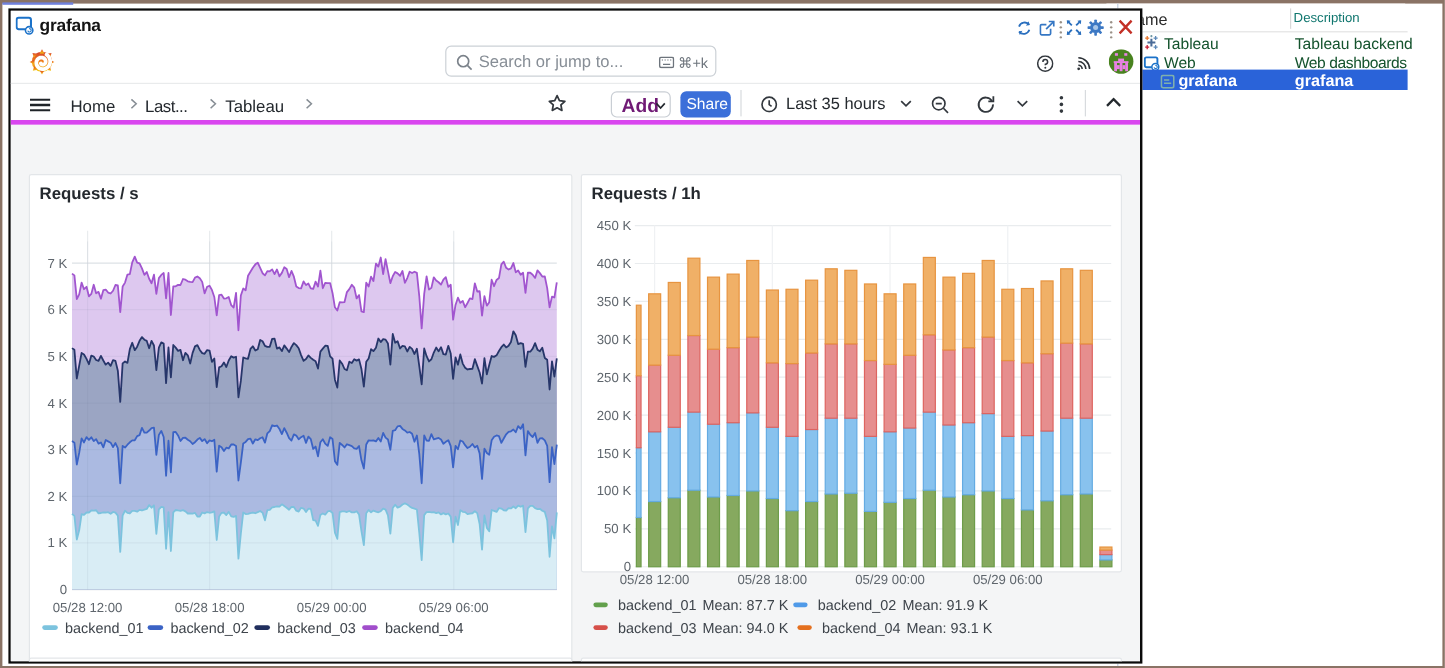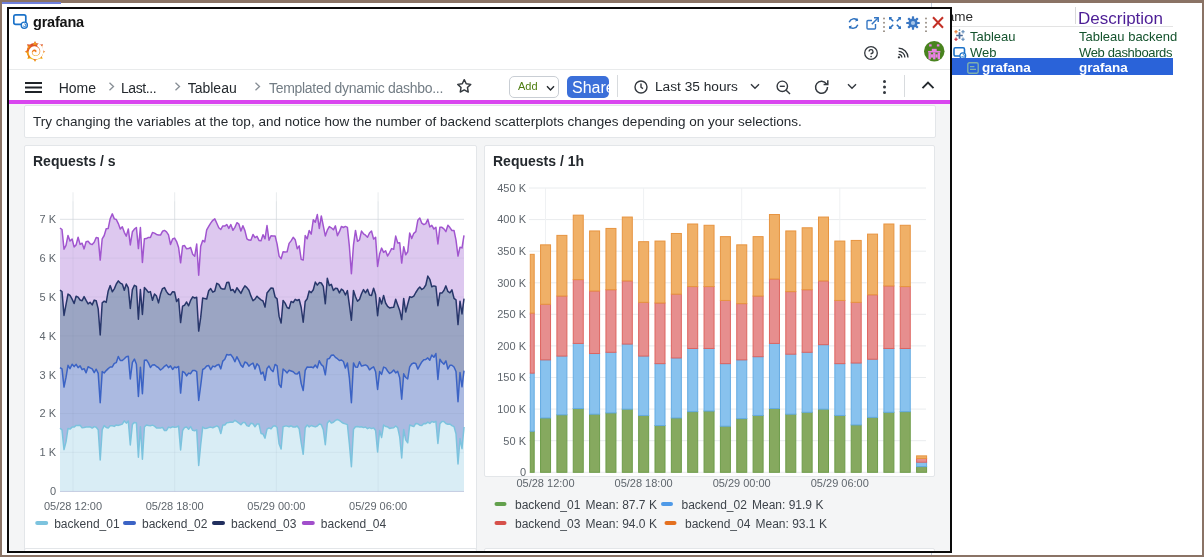--- a/index.html
+++ b/index.html
@@ -25,21 +25,21 @@
 .abs span{white-space:nowrap}
 </style>
 </head>
 <body>
 <div id="outer"></div>
 <div id="blueline"></div>
 <div id="sidebar">
 
 <div class="abs" style="left:8.5px;top:0;width:1px;height:552px;background:#c3cfe0"></div>
 <span class="abs" style="left:15px;top:6px;font-size:13.5px;color:#2c2c2c">Name</span>
-<span class="abs" style="left:156px;top:6px;font-size:17px;color:#4c1d95">Description</span>
+<span class="abs" style="left:156px;top:6px;font-size:11px;color:#0f766e">Description</span>
 <div class="abs" style="left:153px;top:4px;width:1px;height:17px;background:#d9d9d9"></div>
 <div class="abs" style="left:9px;top:22.5px;width:242px;height:1px;background:#e3e3e3"></div>
 <svg class="abs" style="left:17px;top:28.5px" width="8" height="10" viewBox="0 0 8 10">
       <path d="M1.5 0.8 L6.2 5 L1.5 9.2" fill="none" stroke="#4c4c4c" stroke-width="1.5"></path>
     </svg>
 <svg class="abs" style="left:31px;top:26px" width="13" height="13" viewBox="0 0 13 13">
 <path d="M6.5 3.2 V9.8 M3.2 6.5 H9.8" stroke="#4a6a96" stroke-width="1.7"></path>
 <path d="M3 1 V4.4 M1.3 2.7 H4.7" stroke="#e8762c" stroke-width="1.1"></path>
 <path d="M10 1 V4.4 M8.3 2.7 H11.7" stroke="#5b87b7" stroke-width="1.1"></path>
 <path d="M3 8.6 V12 M1.3 10.3 H4.7" stroke="#c72035" stroke-width="1.1"></path>
@@ -153,20 +153,32 @@
 <path d="M2.9 4.0 L6.8 4.6 L4.0 7.8 Z"></path>
 <path d="M18.1 4.0 L17.0 7.8 L14.2 4.6 Z"></path>
 <path d="M0.7 11.2 L4.1 9.4 L4.1 13.1 Z"></path>
 <path d="M20.3 11.2 L16.9 9.4 L16.9 13.1 Z"></path>
 <path d="M3.2 18.2 L4.3 14.5 L7.0 17.4 Z"></path>
 <path d="M17.8 18.2 L14.0 17.4 L16.7 14.5 Z"></path>
 <path d="M10.5 21.1 L8.6 17.7 L12.4 17.7 Z"></path>
 </g>
 <path d="M14.08,5.23 L14.96,5.94 L15.70,6.78 L16.28,7.71 L16.70,8.71 L16.95,9.76 L17.02,10.81 L16.92,11.85 L16.66,12.84 L16.25,13.76 L15.70,14.59 L15.03,15.31 L14.27,15.90 L13.43,16.35 L12.54,16.65 L11.64,16.80 L10.73,16.81 L9.85,16.66 L9.02,16.38 L8.26,15.98 L7.59,15.46 L7.03,14.86 L6.58,14.18 L6.25,13.45 L6.05,12.69 L5.97,11.92 L6.03,11.17 L6.20,10.45 L6.48,9.78 L6.86,9.18 L7.33,8.67 L7.86,8.24 L8.44,7.92 L9.05,7.70 L9.68,7.59 L10.30,7.58 L10.89,7.67 L11.45,7.86 L11.96,8.13 L12.41,8.47 L12.78,8.87 L13.07,9.31 L13.28,9.78 L13.40,10.27 L13.44,10.75 L13.40,11.22 L13.28,11.66 L13.10,12.06 L12.86,12.41 L12.57,12.71 L12.25,12.95 L11.91,13.12 L11.56,13.22 L11.21,13.26 L10.87,13.24 L10.56,13.17 L10.27,13.04 L10.03,12.88 L9.82,12.68 L9.67,12.47 L9.56,12.24" fill="none" stroke="#fff" stroke-width="3.0" stroke-linecap="round"></path>
 </svg>
+      <div class="abs" style="left:362px;top:2px;width:226px;height:26px;border:1px solid #ccd1d6;border-radius:5px;background:#fff">
+<svg class="abs" style="left:8px;top:6px" width="14" height="14" viewBox="0 0 14 14">
+<circle cx="6" cy="6" r="4.6" fill="none" stroke="#7b828a" stroke-width="1.4"></circle>
+<path d="M9.5 9.5 L13 13" stroke="#7b828a" stroke-width="1.4"></path>
+</svg>
+<span class="abs" style="left:27px;top:5px;font-size:13.8px;color:#878e96">Search or jump to...</span>
+<svg class="abs" style="left:177px;top:8px" width="13" height="10" viewBox="0 0 13 10">
+<rect x="0.7" y="0.7" width="11.6" height="8.6" rx="1.4" fill="none" stroke="#6d747c" stroke-width="1.2"></rect>
+<path d="M2.5 3 h1 M4.8 3 h1 M7.1 3 h1 M9.4 3 h1 M3.5 6.6 h6" stroke="#6d747c" stroke-width="1"></path>
+</svg>
+<span class="abs" style="left:193px;top:6.5px;font-size:12px;color:#6d747c">⌘+k</span>
+</div>
       <svg class="abs" style="left:855px;top:10px" width="14" height="14" viewBox="0 0 14 14">
 <circle cx="7" cy="7" r="6.3" fill="none" stroke="#33383e" stroke-width="1.3"></circle>
 <path d="M5.1 5.6 A1.95 1.95 0 1 1 7.2 7.5 L7.1 8.4" fill="none" stroke="#33383e" stroke-width="1.3"></path>
 <circle cx="7.1" cy="10.5" r="0.85" fill="#33383e"></circle>
 </svg>
 <svg class="abs" style="left:886.5px;top:9.5px" width="14" height="14" viewBox="0 0 14 14">
 <g fill="none" stroke="#2e3338" stroke-width="1.3">
 <path d="M2.6 8.4 A3.2 3.2 0 0 1 5.8 11.6"></path>
 <path d="M2.6 5.3 A6.3 6.3 0 0 1 8.9 11.6"></path>
 <path d="M2.6 2.2 A9.4 9.4 0 0 1 12.0 11.6"></path>
@@ -197,32 +209,31 @@
         <path d="M1.5 0.8 L5.5 4.5 L1.5 8.2" fill="none" stroke="#878e95" stroke-width="1.3"></path>
       </svg>
 <span class="abs crumb" style="left:111.9px;top:9.5px;letter-spacing:-0.4px">Last...</span>
 <svg class="abs" style="left:165px;top:12px" width="7" height="9" viewBox="0 0 7 9">
         <path d="M1.5 0.8 L5.5 4.5 L1.5 8.2" fill="none" stroke="#878e95" stroke-width="1.3"></path>
       </svg>
 <span class="abs crumb" style="left:178.7px;top:9.5px">Tableau</span>
 <svg class="abs" style="left:245px;top:12px" width="7" height="9" viewBox="0 0 7 9">
         <path d="M1.5 0.8 L5.5 4.5 L1.5 8.2" fill="none" stroke="#878e95" stroke-width="1.3"></path>
       </svg>
-<span class="abs crumbgray" style="left:260px;top:9.5px;letter-spacing:-0.3px">Templated dynamic dashbo...</span>
 <svg class="abs" style="left:446.5px;top:8px" width="16.5" height="16.5" viewBox="0 0 16 16">
 <path d="M8 1.6 L9.9 5.6 L14.3 6.2 L11.1 9.2 L11.9 13.6 L8 11.5 L4.1 13.6 L4.9 9.2 L1.7 6.2 L6.1 5.6 Z" fill="none" stroke="#33383e" stroke-width="1.4" stroke-linejoin="round"></path>
 </svg>
 <div class="abs" style="left:500px;top:5.5px;width:49.5px;height:22px;border:1px solid #c9ced4;border-radius:5px">
-<span class="abs" style="left:8px;top:3px;font-size:11px;font-weight:normal;color:#4d7c0f">Add</span>
+<span class="abs" style="left:8px;top:3px;font-size:16px;font-weight:bold;color:#701a75">Add</span>
 <svg class="abs" style="left:36px;top:8px" width="9" height="7" viewBox="0 0 9 7">
           <path d="M1 1.2 L4.5 5 L8 1.2" fill="none" stroke="#24292e" stroke-width="1.4"></path>
         </svg>
 </div>
 <div class="abs" style="left:557.5px;top:5.5px;width:42.5px;height:22px;background:#3b6fd9;border-radius:5px">
-<span class="abs" style="left:5.5px;top:3.5px;font-size:16px;color:#fff">Share</span>
+<span class="abs" style="left:5.5px;top:3.5px;font-size:13px;color:#fff">Share</span>
 </div>
 <div class="abs" style="left:607.5px;top:5px;width:1px;height:22px;background:#d8dbde"></div>
 <svg class="abs" style="left:625px;top:9.5px" width="14" height="14" viewBox="0 0 14 14">
 <circle cx="7" cy="7" r="6" fill="none" stroke="#33383e" stroke-width="1.4"></circle>
 <path d="M7 3.6 V7.2 L9 8.6" fill="none" stroke="#33383e" stroke-width="1.4"></path>
 </svg>
 <span class="abs" style="left:646px;top:8.5px;font-size:13.7px;color:#24292e">Last 35 hours</span>
 <svg class="abs" style="left:741px;top:13px" width="10" height="7" viewBox="0 0 10 7">
         <path d="M1 1.2 L5 5.2 L9 1.2" fill="none" stroke="#33383e" stroke-width="1.4"></path>
       </svg>
@@ -243,23 +254,20 @@
         <circle cx="2.5" cy="8" r="1.5" fill="#33383e"></circle>
         <circle cx="2.5" cy="13.6" r="1.5" fill="#33383e"></circle>
 </svg>
 <div class="abs" style="left:895px;top:5px;width:1px;height:22px;background:#d8dbde"></div>
 <svg class="abs" style="left:912px;top:11px" width="14" height="9" viewBox="0 0 14 9">
         <path d="M1.5 7.2 L7 1.6 L12.5 7.2" fill="none" stroke="#24292e" stroke-width="1.9"></path>
       </svg>
 
  </div>
  <div id="content">
-   <div class="panel" style="left:15px;top:1.2px;width:911.5px;height:33px">
-     <div style="position:absolute;left:8px;top:8.5px;font-size:13.5px;color:#24292e">Try changing the variables at the top, and notice how the number of backend scatterplots changes depending on your selections.</div>
-   </div>
    <div class="panel" id="lpanel" style="left:15px;top:41.5px;width:452.7px;height:476px">
      <svg width="453" height="392" viewBox="0 0 453 392" style="position:absolute;left:0;top:0">
 <style>.ax{font:11px "Liberation Sans",sans-serif;fill:#5f666d} .lg{font:12px "Liberation Sans",sans-serif;fill:#3e444b} .tt{font:600 14px "Liberation Sans",sans-serif;fill:#24292e}</style>
 <text x="8" y="20" class="tt">Requests / s</text>
 <line x1="35.0" y1="345.3" x2="439.0" y2="345.3" stroke="#e9ecee" stroke-width="1"></line>
           <line x1="35.0" y1="306.4" x2="439.0" y2="306.4" stroke="#e9ecee" stroke-width="1"></line>
           <line x1="35.0" y1="267.6" x2="439.0" y2="267.6" stroke="#e9ecee" stroke-width="1"></line>
           <line x1="35.0" y1="228.7" x2="439.0" y2="228.7" stroke="#e9ecee" stroke-width="1"></line>
           <line x1="35.0" y1="189.9" x2="439.0" y2="189.9" stroke="#e9ecee" stroke-width="1"></line>
           <line x1="35.0" y1="151.0" x2="439.0" y2="151.0" stroke="#e9ecee" stroke-width="1"></line>

